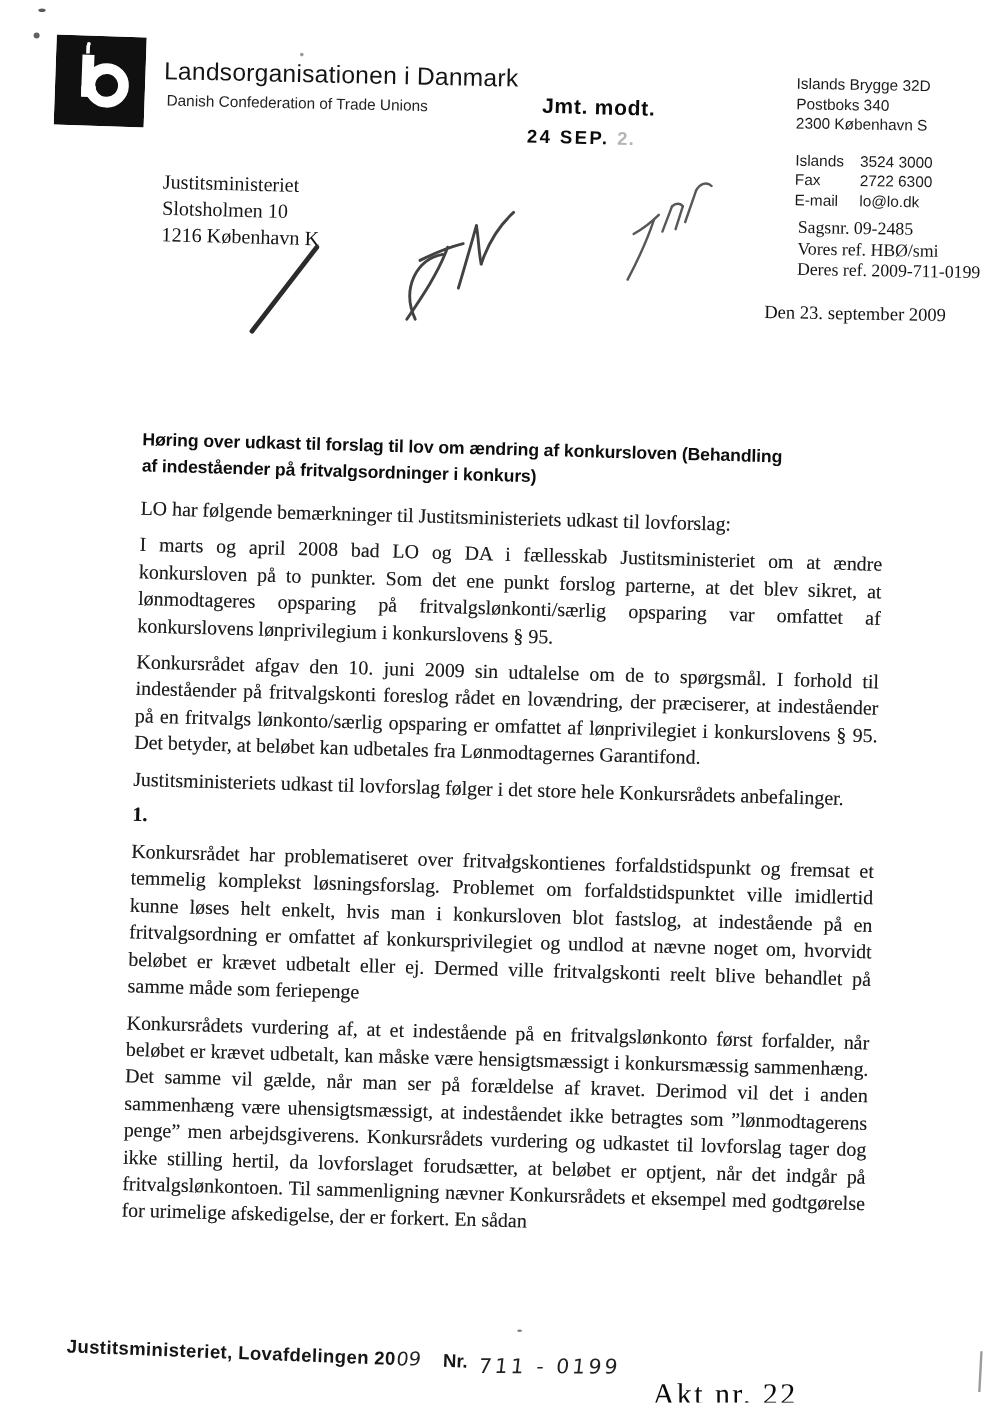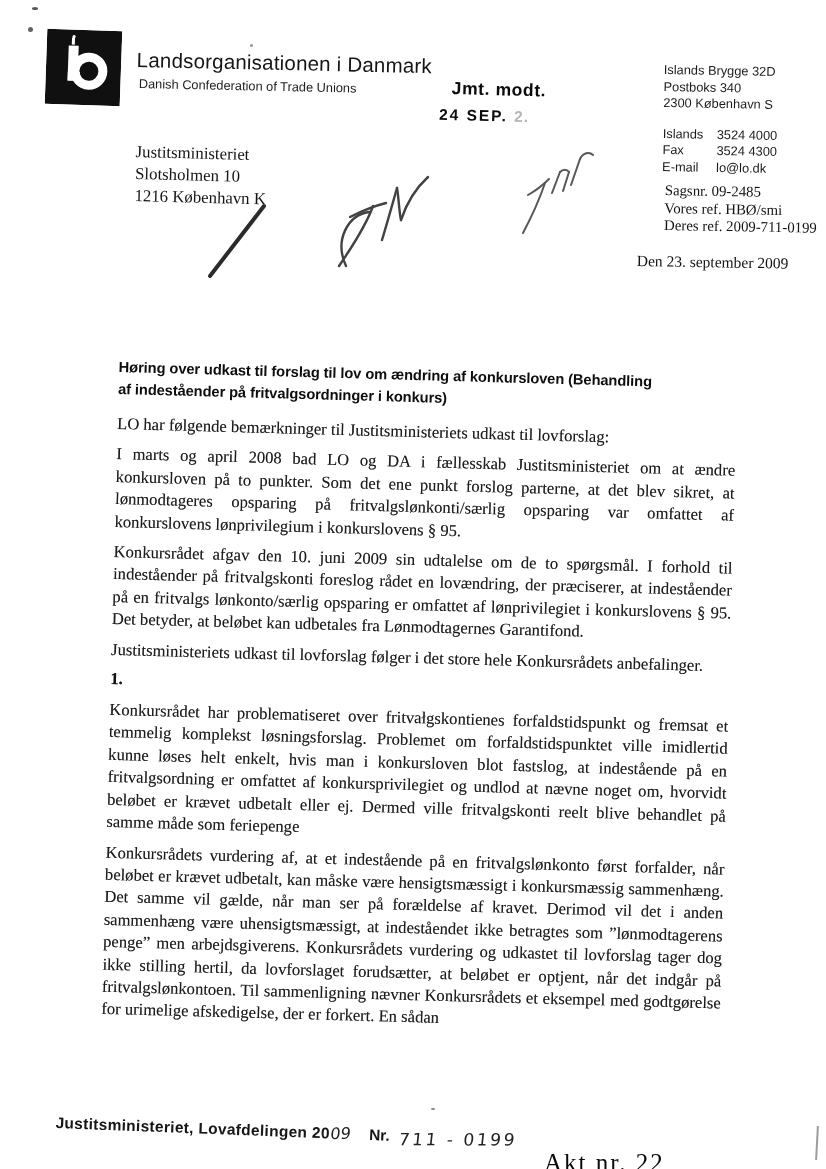--- a/index.html
+++ b/index.html
@@ -77,25 +77,25 @@
   <div class="abs org-name sans">Landsorganisationen i Danmark</div>
   <div class="abs org-sub sans">Danish Confederation of Trade Unions</div>
 
   <div class="abs right-col sans">
     <div>Islands Brygge 32D</div>
     <div>Postboks 340</div>
     <div>2300 København S</div>
     <div class="contact-rows">
       <div class="contact-row">
         <span class="c-label">Islands</span>
-        <span>3524 4000</span>
+        <span>3524 3000</span>
       </div>
       <div class="contact-row">
         <span class="c-label">Fax</span>
-        <span>3524 4300</span>
+        <span>2722 6300</span>
       </div>
       <div class="contact-row">
         <span class="c-label">E-mail</span>
         <span>lo@lo.dk</span>
       </div>
     </div>
     <div class="refs">
       <div>Sagsnr. 09-2485</div>
       <div>Vores ref. HBØ/smi</div>
       <div>Deres ref. 2009-711-0199</div>

